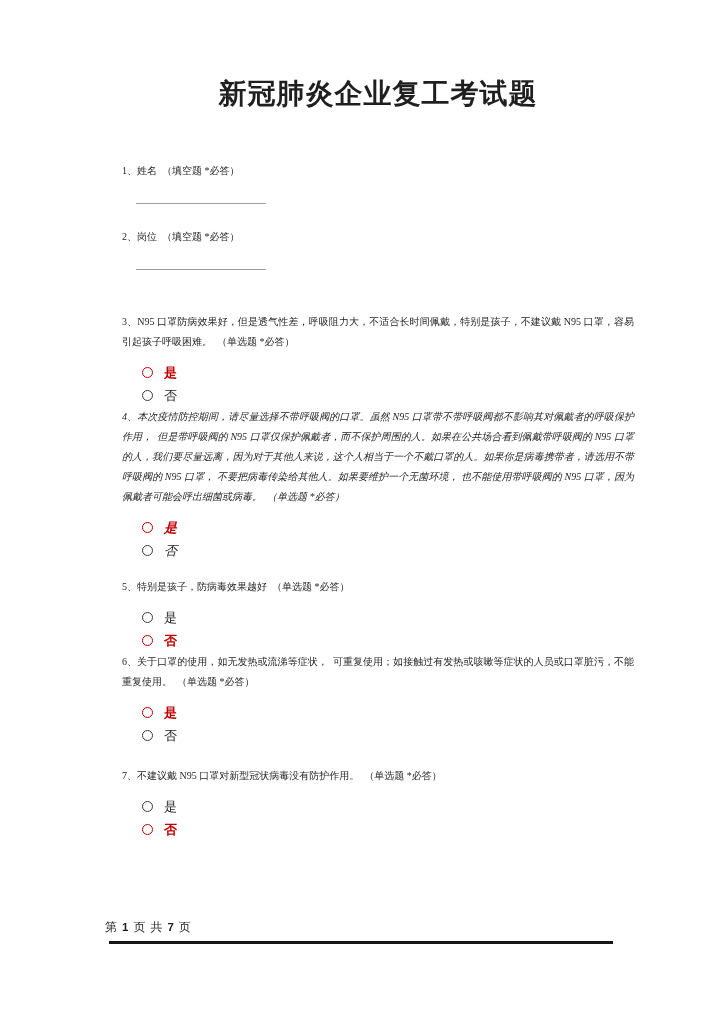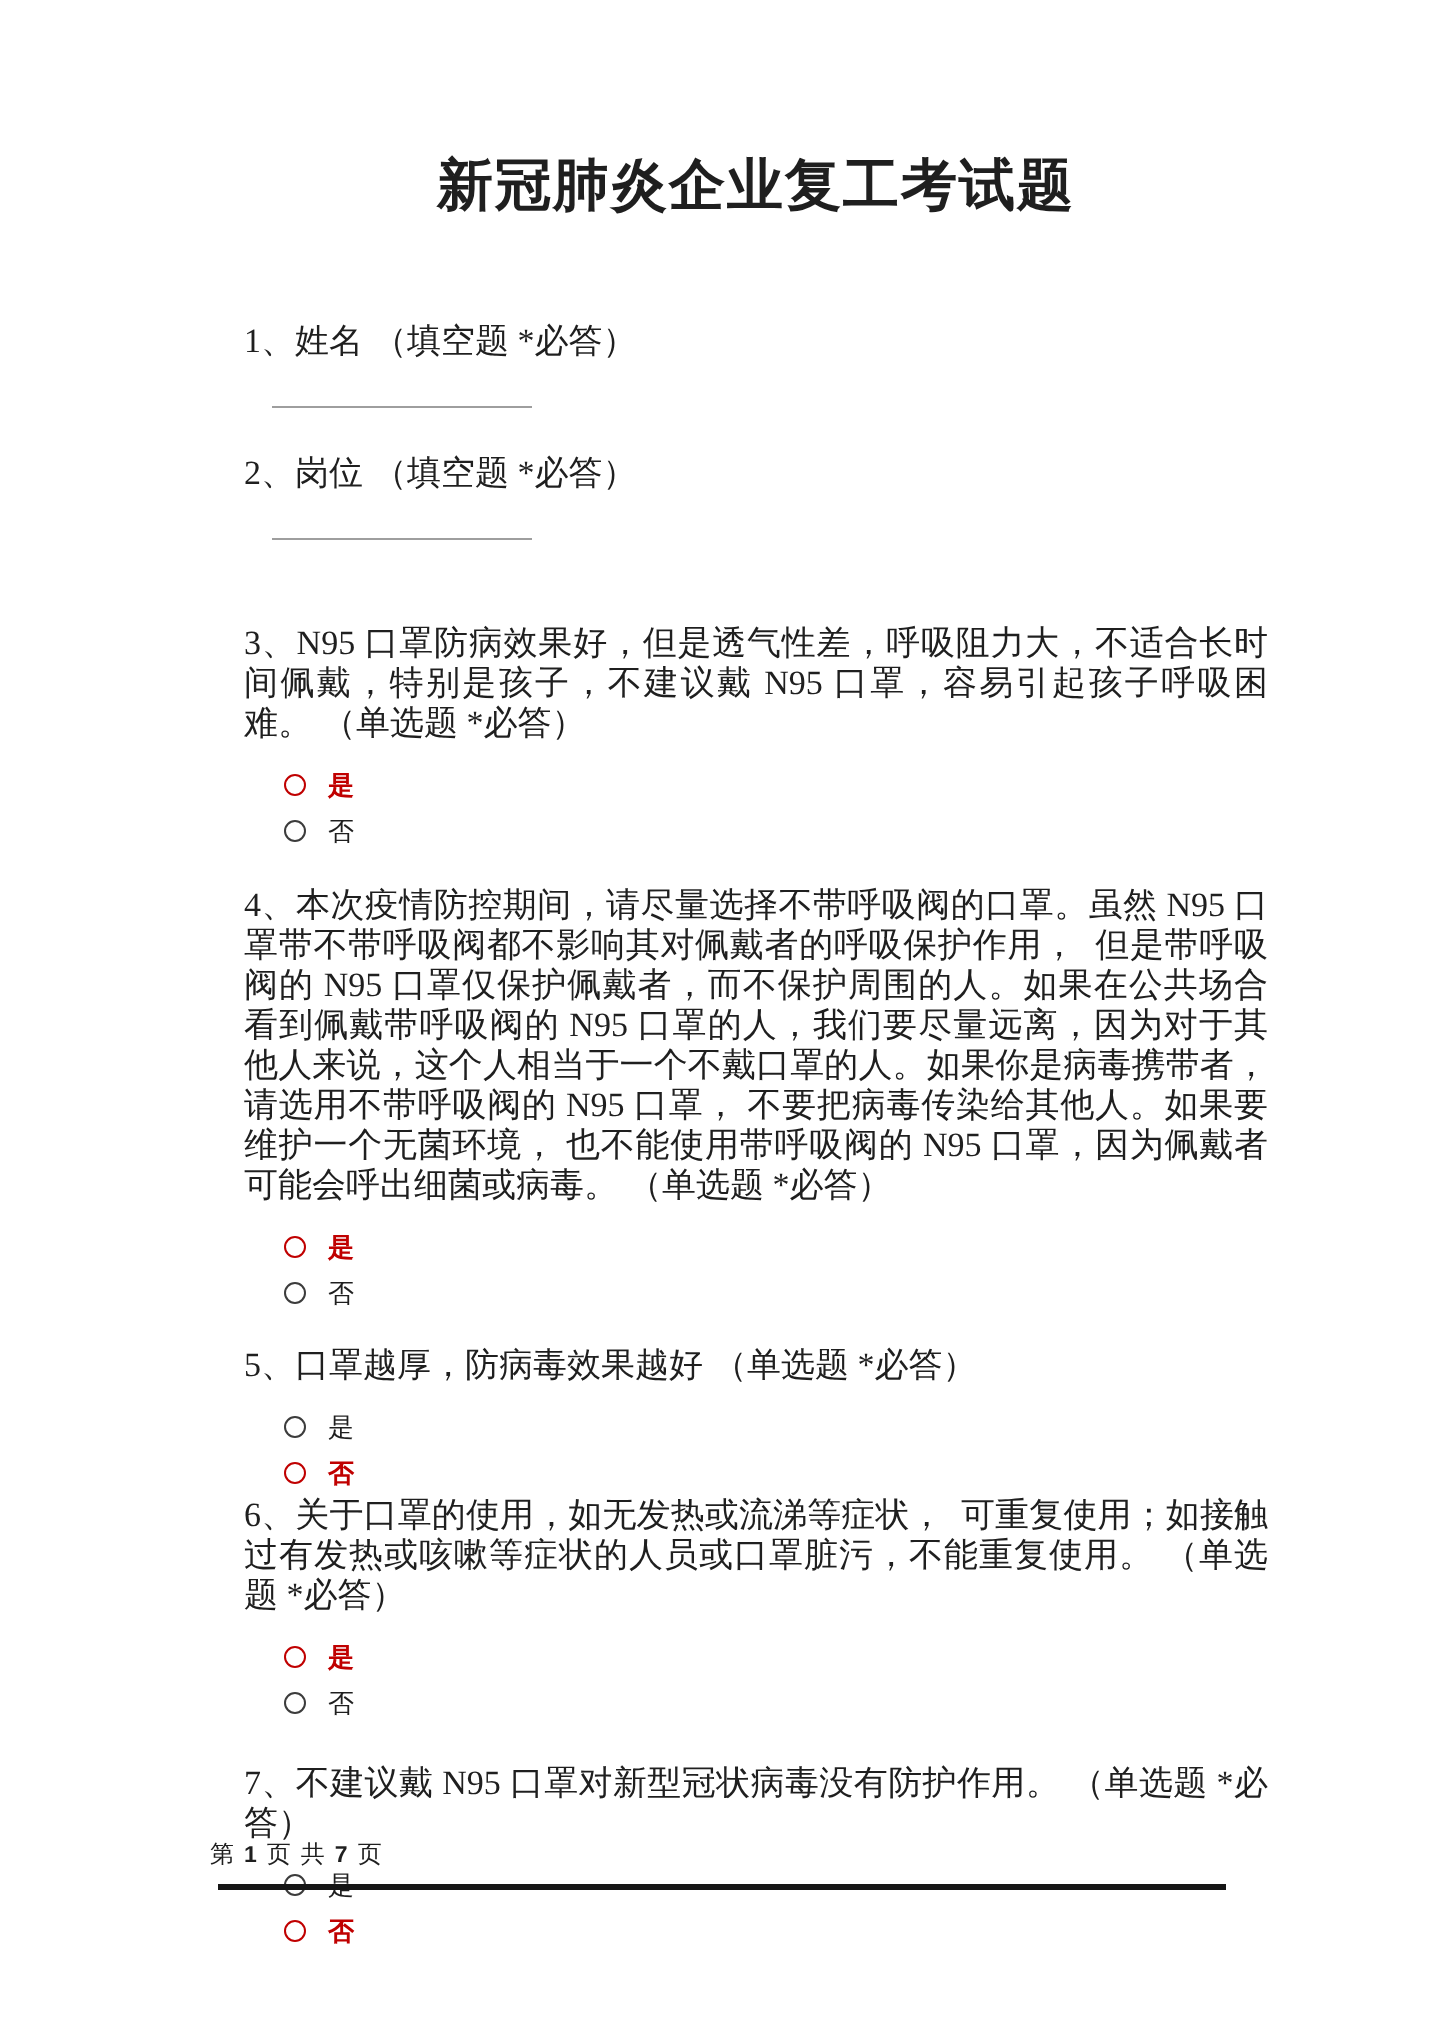--- a/index.html
+++ b/index.html
@@ -27,27 +27,27 @@
     text-align:center;
     font-size:28px;
     line-height:36px;
     font-weight:700;
     letter-spacing:1px;
   }
   .question{margin:0;}
   #q1{margin-top:49px;}
   #q2{margin-top:23px;}
   #q3{margin-top:42px;}
-  #q4{margin-top:16px;}
+  #q4{font-style:italic;}
   #q5{margin-top:15px;}
   #q6{}
   #q7{margin-top:19px;}
   .q-line{
     margin:0;
-    font-size:17px;
+    font-size:10px;
     line-height:20px;
     white-space:pre-wrap;
     text-align:justify;
   }
   .q-meta{margin-left:5px;}
   .fill-line{
     width:130px;height:0;
     border-bottom:1px solid var(--line);
     margin:22px 0 0 14px;
   }
@@ -134,21 +134,21 @@
         <span class="opt-label">是</span>
       </div>
       <div class="option">
         <span class="radio"></span>
         <span class="opt-label">否</span>
       </div>
     </div>
   </section>
 
   <section class="question" id="q5">
-    <p class="q-line"><span>5、</span><span>口罩越厚，防病毒效果越好</span><span class="q-meta">（单选题 *必答）</span></p>
+    <p class="q-line"><span>5、</span><span>特别是孩子，防病毒效果越好</span><span class="q-meta">（单选题 *必答）</span></p>
     <div class="options">
       <div class="option">
         <span class="radio"></span>
         <span class="opt-label">是</span>
       </div>
       <div class="option selected">
         <span class="radio"></span>
         <span class="opt-label">否</span>
       </div>
     </div>

